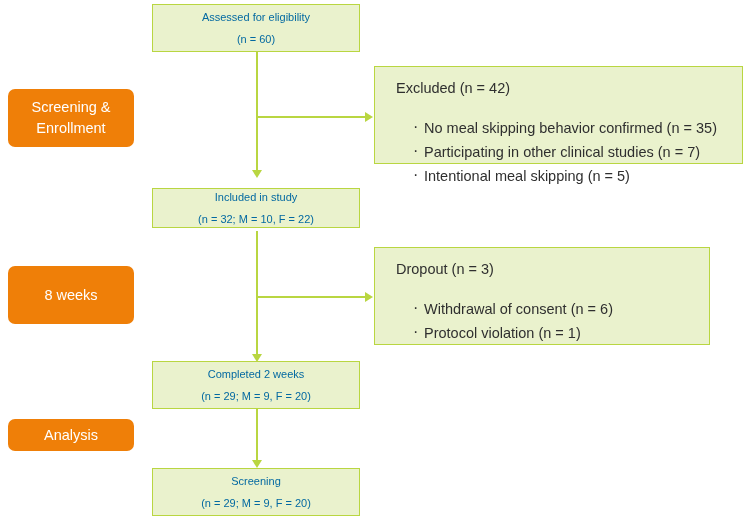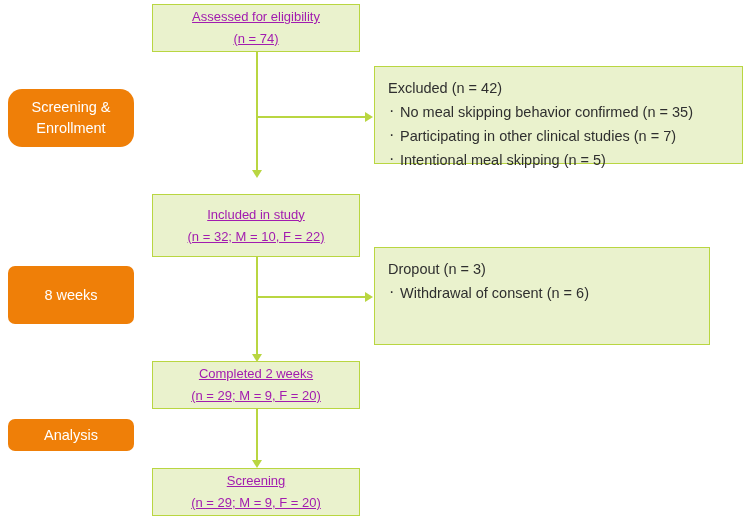--- a/index.html
+++ b/index.html
@@ -30,42 +30,41 @@
     border: 1.6px solid #b9d641;
     display: flex;
     flex-direction: column;
     justify-content: center;
   }
   .node.centered {
     align-items: center;
     text-align: center;
   }
   .node .line {
-    font-size: 13px;
+    font-size: 11px;
     line-height: 22px;
-    color: #a21caf;
+    color: #0369a1;
     white-space: nowrap;
-    text-decoration: underline;
   }
 
   
   .node.side {
     align-items: flex-start;
     text-align: left;
-    padding: 9px 14px 9px 13px;
+    padding: 9px 14px 9px 21px;
     justify-content: flex-start;
   }
   .node.side .head {
     font-size: 14.5px;
     line-height: 24px;
     color: #2f2f2f;
     white-space: nowrap;
   }
   .node.side ul {
-    margin: 0;
+    margin: 16px;
     padding: 0;
     list-style: none;
   }
   .node.side li {
     font-size: 14.5px;
     line-height: 24px;
     color: #2f2f2f;
     white-space: nowrap;
     position: relative;
     padding-left: 12px;
@@ -137,39 +136,39 @@
 
   <div class="vline" style="left:256px; top:231px; height:125px;"></div>
   <div class="arrow-down" style="left:252px; top:354px;"></div>
 
   <div class="hline" style="left:257px; top:296px; width:108px;"></div>
   <div class="arrow-right" style="left:365px; top:292px;"></div>
 
   <div class="vline" style="left:256px; top:409px; height:53px;"></div>
   <div class="arrow-down" style="left:252px; top:460px;"></div>
 
-  <div class="phase" style="left:8px; top:89px; width:126px; height:58px;border-radius:14px;">
+  <div class="phase" style="left:8px; top:89px; width:126px; height:58px;">
     <div class="line">Screening &amp;</div>
     <div class="line">Enrollment</div>
   </div>
 
   <div class="phase" style="left:8px; top:266px; width:126px; height:58px;">
     <div class="line">8 weeks</div>
   </div>
 
   <div class="phase" style="left:8px; top:419px; width:126px; height:32px;">
     <div class="line">Analysis</div>
   </div>
 
   <div class="node centered" style="left:152px; top:4px; width:208px; height:48px;">
     <div class="line">Assessed for eligibility</div>
-    <div class="line">(n = 74)</div>
+    <div class="line">(n = 60)</div>
   </div>
 
-  <div class="node centered" style="left:152px; top:194px; width:208px; height:63px;">
+  <div class="node centered" style="left:152px; top:188px; width:208px; height:40px;">
     <div class="line">Included in study</div>
     <div class="line">(n = 32; M = 10, F = 22)</div>
   </div>
 
   <div class="node centered" style="left:152px; top:361px; width:208px; height:48px;">
     <div class="line">Completed 2 weeks</div>
     <div class="line">(n = 29; M = 9, F = 20)</div>
   </div>
 
   <div class="node centered" style="left:152px; top:468px; width:208px; height:48px;">
@@ -183,16 +182,17 @@
       <li>No meal skipping behavior confirmed (n = 35)</li>
       <li>Participating in other clinical studies (n = 7)</li>
       <li>Intentional meal skipping (n = 5)</li>
     </ul>
   </div>
 
   <div class="node side" style="left:374px; top:247px; width:336px; height:98px;">
     <div class="head">Dropout (n = 3)</div>
     <ul>
       <li>Withdrawal of consent (n = 6)</li>
+      <li>Protocol violation (n = 1)</li>
     </ul>
   </div>
 
 </div>
 
 </body></html>

